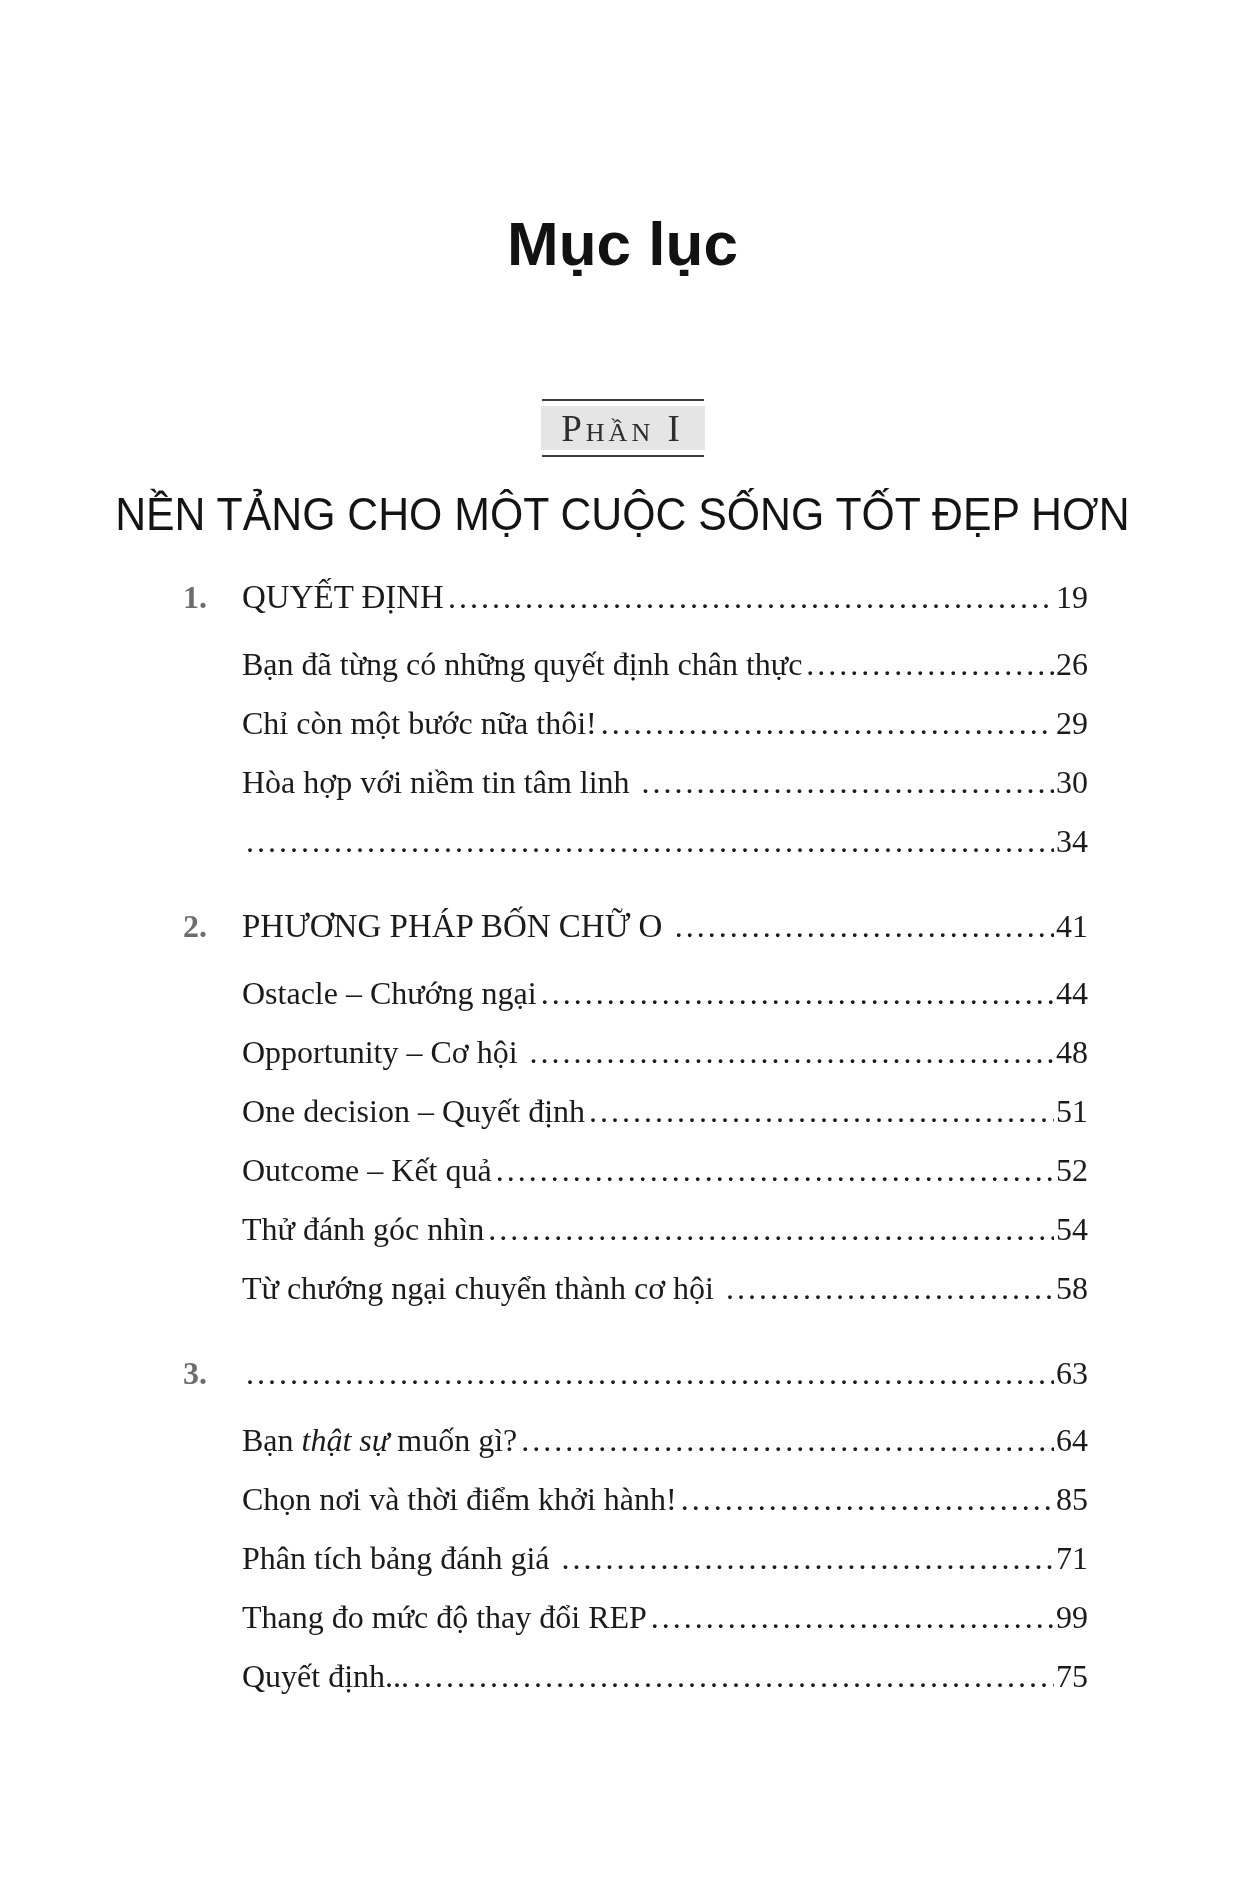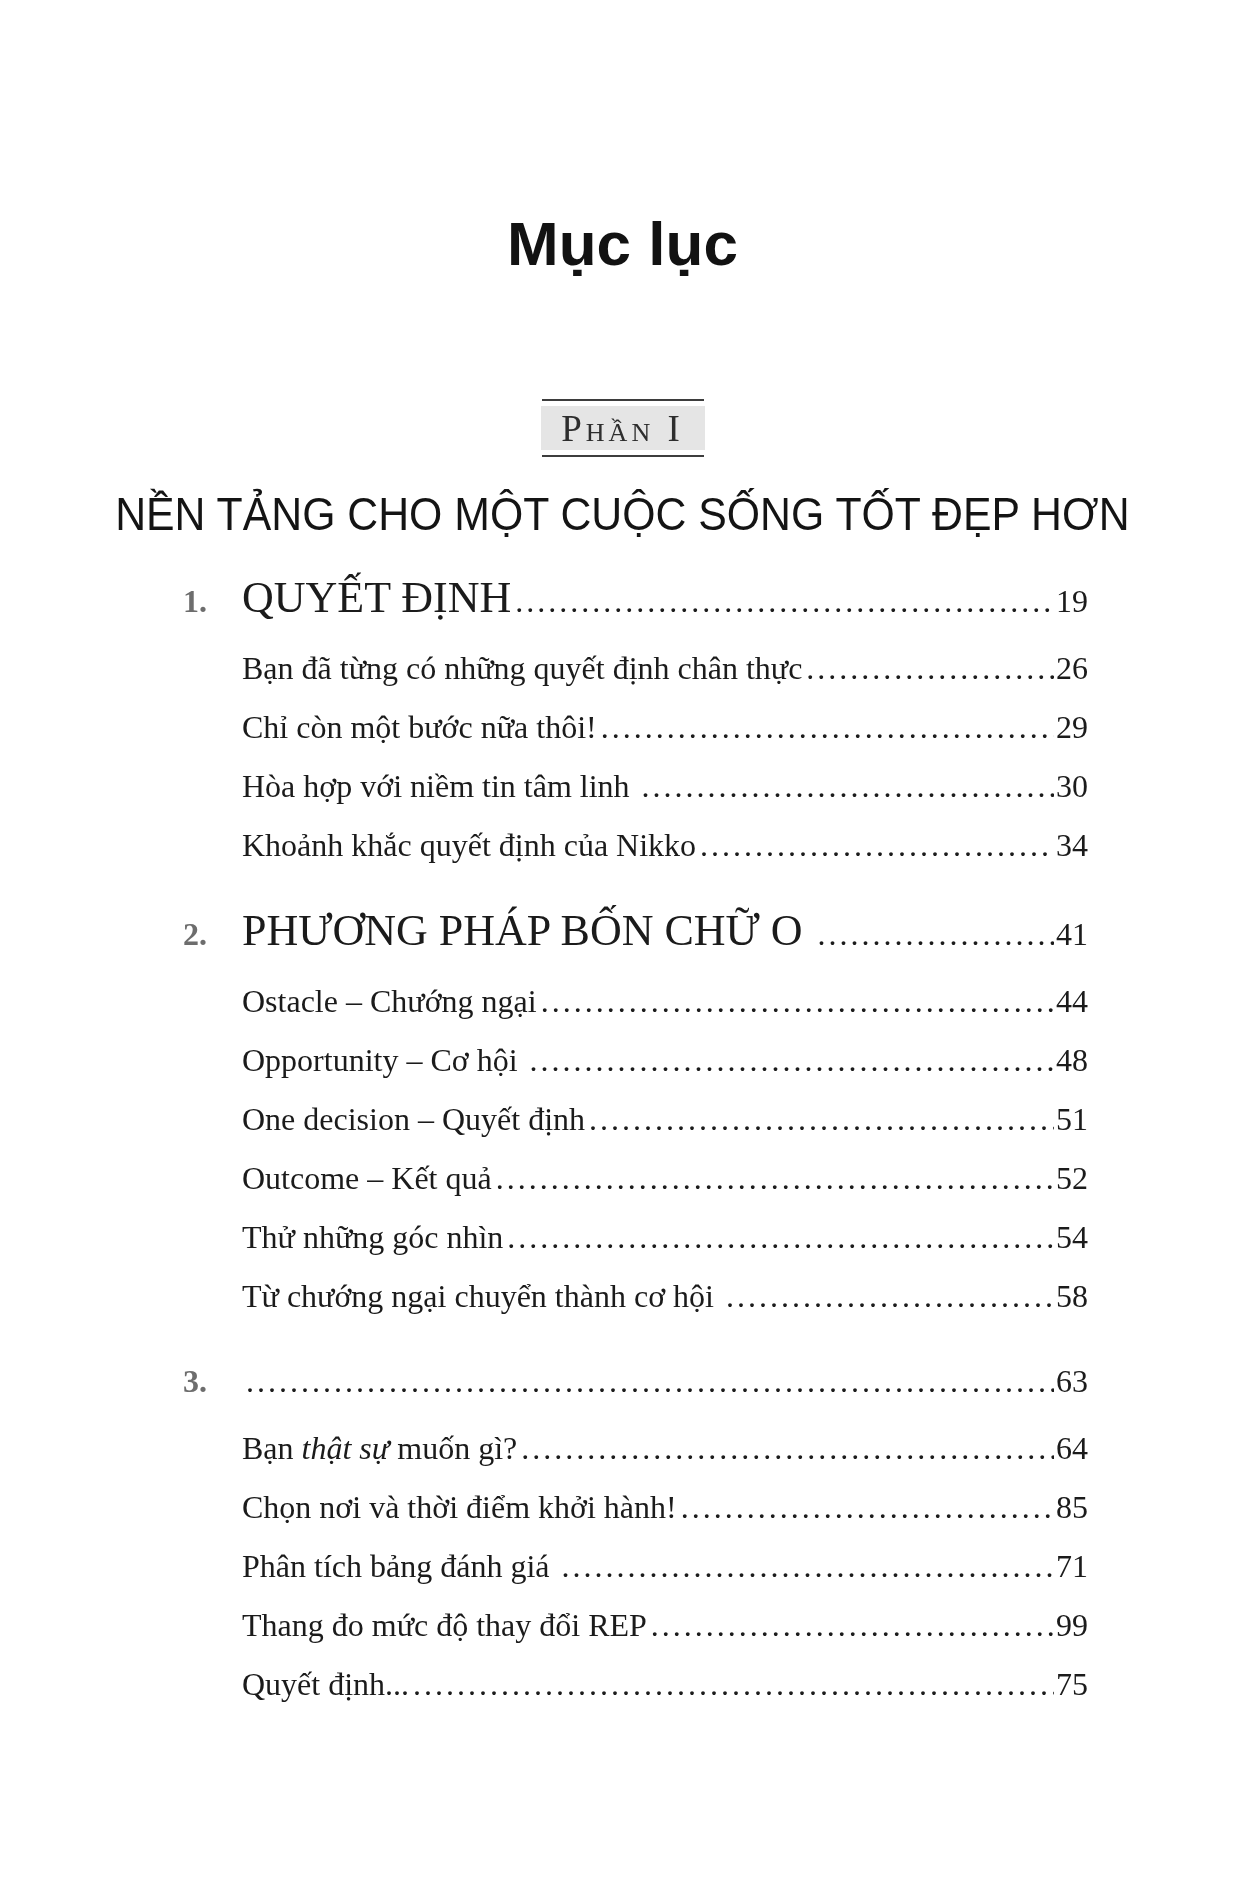--- a/index.html
+++ b/index.html
@@ -78,21 +78,21 @@
     line-height: 59px;
   }
   .row.chapter { margin-top: 26px; margin-bottom: 8px; }
   .num {
     flex: none;
     width: 59px;
     font-weight: 700;
     font-size: 32px;
     color: #6d6d6d;
   }
-  .row.chapter .label { font-size: 44px; }
+  .row.chapter .label { font-size: 33px; }
   .row.section { padding-left: 59px; }
   .label { flex: none; white-space: pre; }
   .it { font-style: italic; }
   .leader {
     flex: 1 1 auto;
     overflow: hidden;
     white-space: nowrap;
     letter-spacing: 3px;
     padding-left: 4px;
     min-width: 14px;
@@ -139,21 +139,20 @@
       <span class="label">Chỉ còn một bước nữa thôi!</span>
       <span class="leader"></span>
       <span class="pagenum">29</span>
     </div>
     <div class="row section">
       <span class="label">Hòa hợp với niềm tin tâm linh </span>
       <span class="leader"></span>
       <span class="pagenum">30</span>
     </div>
     <div class="row section">
-      <span class="label">Khoảnh khắc quyết định của Nikko</span>
       <span class="leader"></span>
       <span class="pagenum">34</span>
     </div>
 
     <div class="row chapter">
       <span class="num">2.</span>
       <span class="label">PHƯƠNG PHÁP BỐN CHỮ O </span>
       <span class="leader"></span>
       <span class="pagenum">41</span>
     </div>
@@ -171,21 +170,21 @@
       <span class="label">One decision – Quyết định</span>
       <span class="leader"></span>
       <span class="pagenum">51</span>
     </div>
     <div class="row section">
       <span class="label">Outcome – Kết quả</span>
       <span class="leader"></span>
       <span class="pagenum">52</span>
     </div>
     <div class="row section">
-      <span class="label">Thử những góc nhìn</span>
+      <span class="label">Thử đánh góc nhìn</span>
       <span class="leader"></span>
       <span class="pagenum">54</span>
     </div>
     <div class="row section">
       <span class="label">Từ chướng ngại chuyển thành cơ hội </span>
       <span class="leader"></span>
       <span class="pagenum">58</span>
     </div>
 
     <div class="row chapter">

